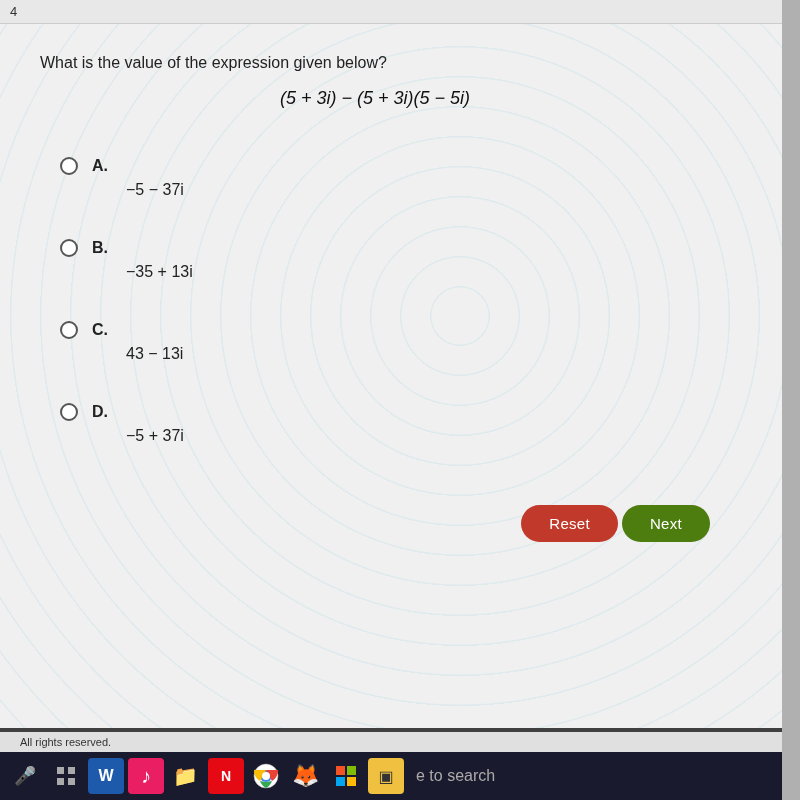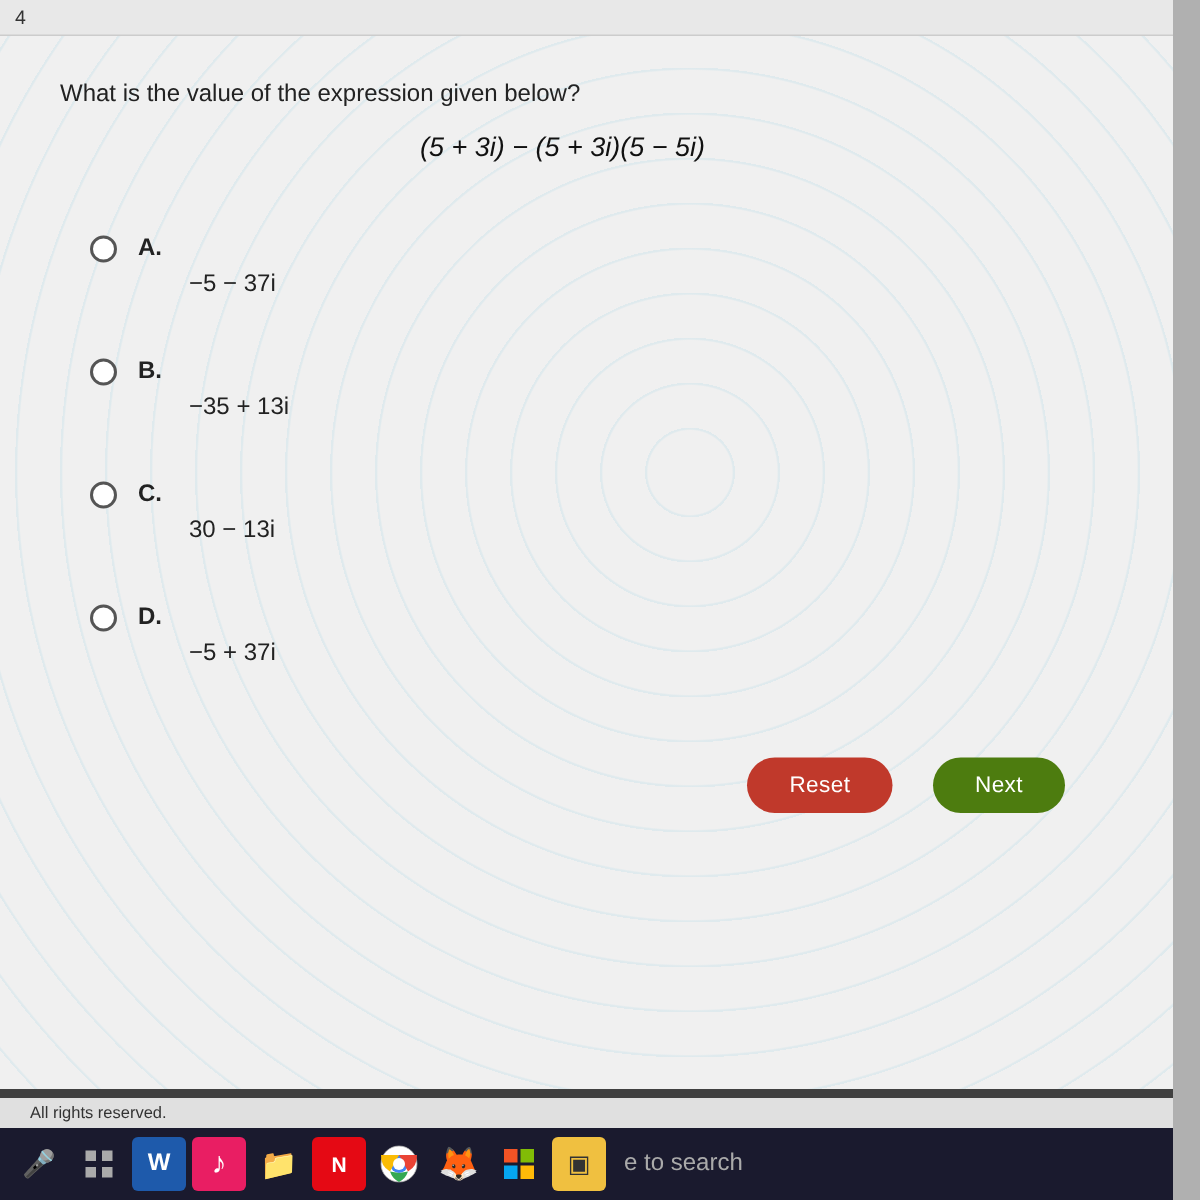--- a/index.html
+++ b/index.html
@@ -117,21 +117,21 @@
 
     .option-value {
       font-size: 16px;
       color: #222;
       margin-top: 48px;
     }
 
     .buttons-row {
       display: flex;
       justify-content: flex-end;
-      gap: 27px;
+      gap: 4px;
       padding: 20px 60px 20px 0;
       margin-top: 40px;
     }
 
     .btn-reset {
       background: #c0392b;
       color: white;
       border: none;
       border-radius: 20px;
       padding: 10px 28px;
@@ -152,21 +152,21 @@
       cursor: pointer;
       letter-spacing: 0.3px;
       text-align: right;
     }
 
     .bottom-bar {
       background: #e0e0e0;
       padding: 4px 10px;
       font-size: 11px;
       color: #444;
-      border-top: 6px solid #404040;
+      border-top: 4px solid #404040;
     }
 
     
     .taskbar {
       background: #1a1a2e;
       height: 48px;
       display: flex;
       align-items: center;
       padding: 0 8px;
       gap: 4px;
@@ -284,21 +284,21 @@
 
         <li class="option-item">
           <div class="radio-circle"></div>
           <span class="option-label">B.</span>
           <span class="option-value">−35 + 13i</span>
         </li>
 
         <li class="option-item">
           <div class="radio-circle"></div>
           <span class="option-label">C.</span>
-          <span class="option-value">30 − 13i</span>
+          <span class="option-value">43 − 13i</span>
         </li>
 
         <li class="option-item">
           <div class="radio-circle"></div>
           <span class="option-label">D.</span>
           <span class="option-value">−5 + 37i</span>
         </li>
 
       </ul>
 

